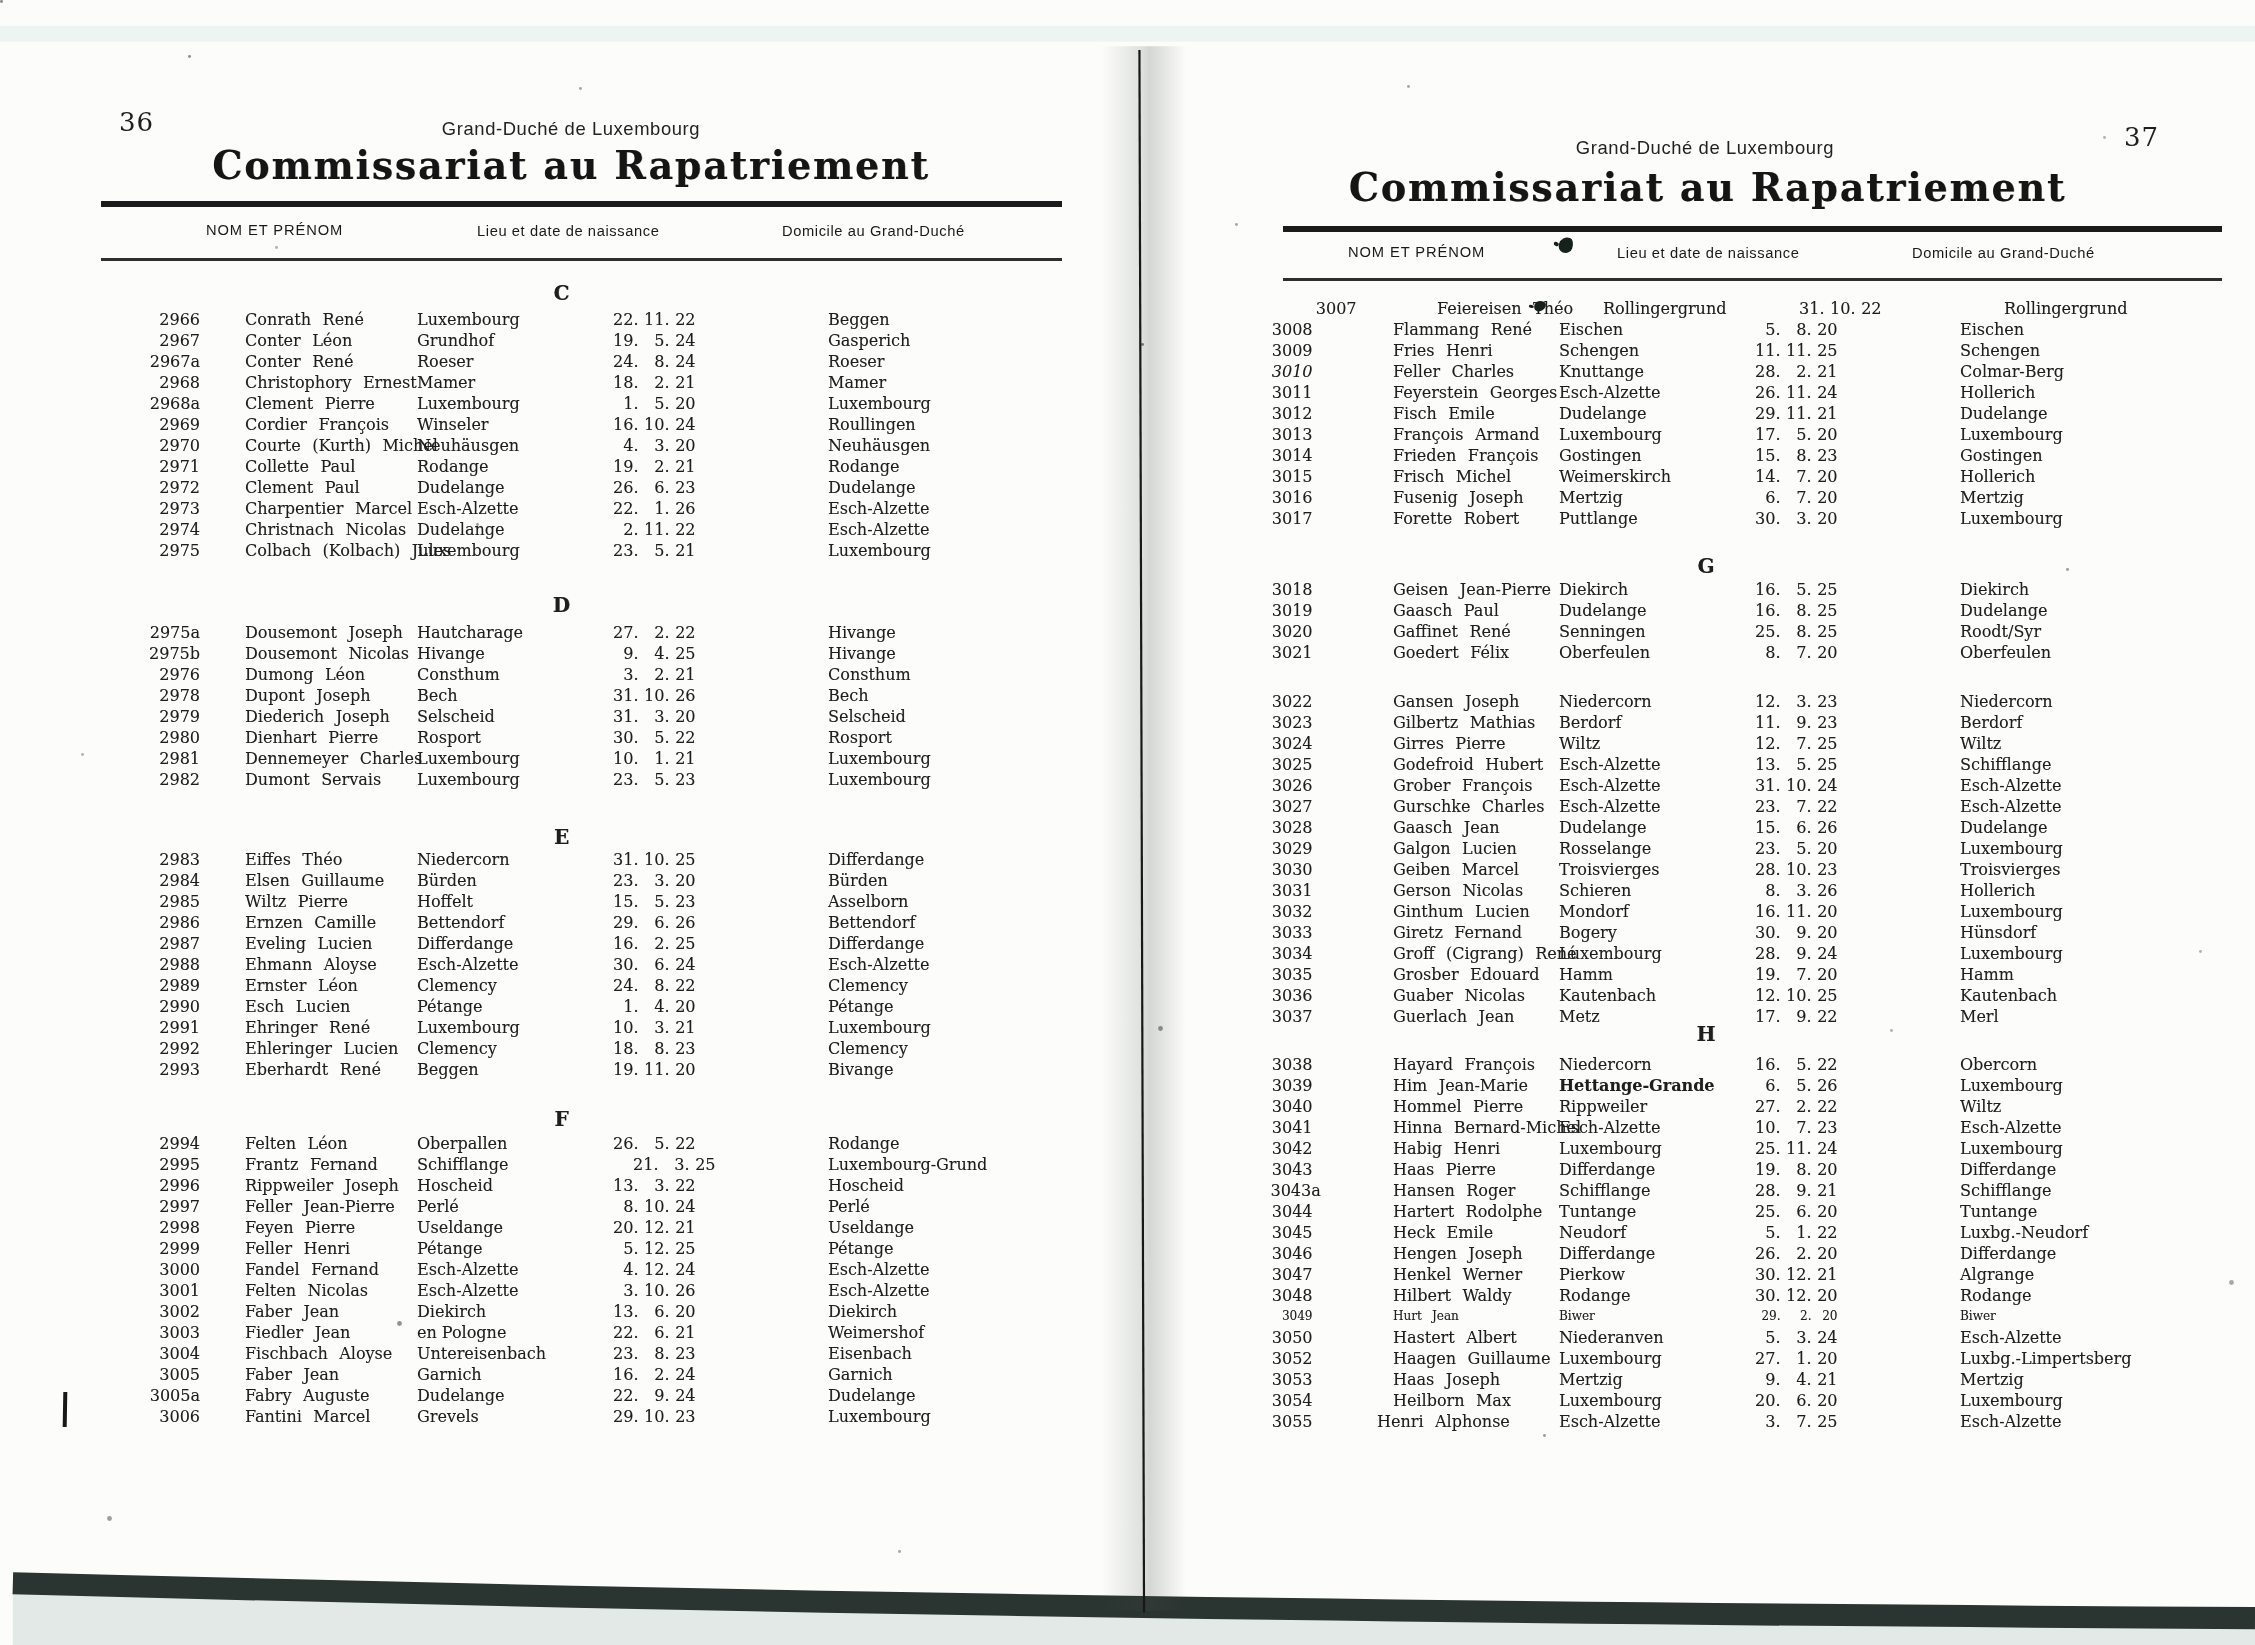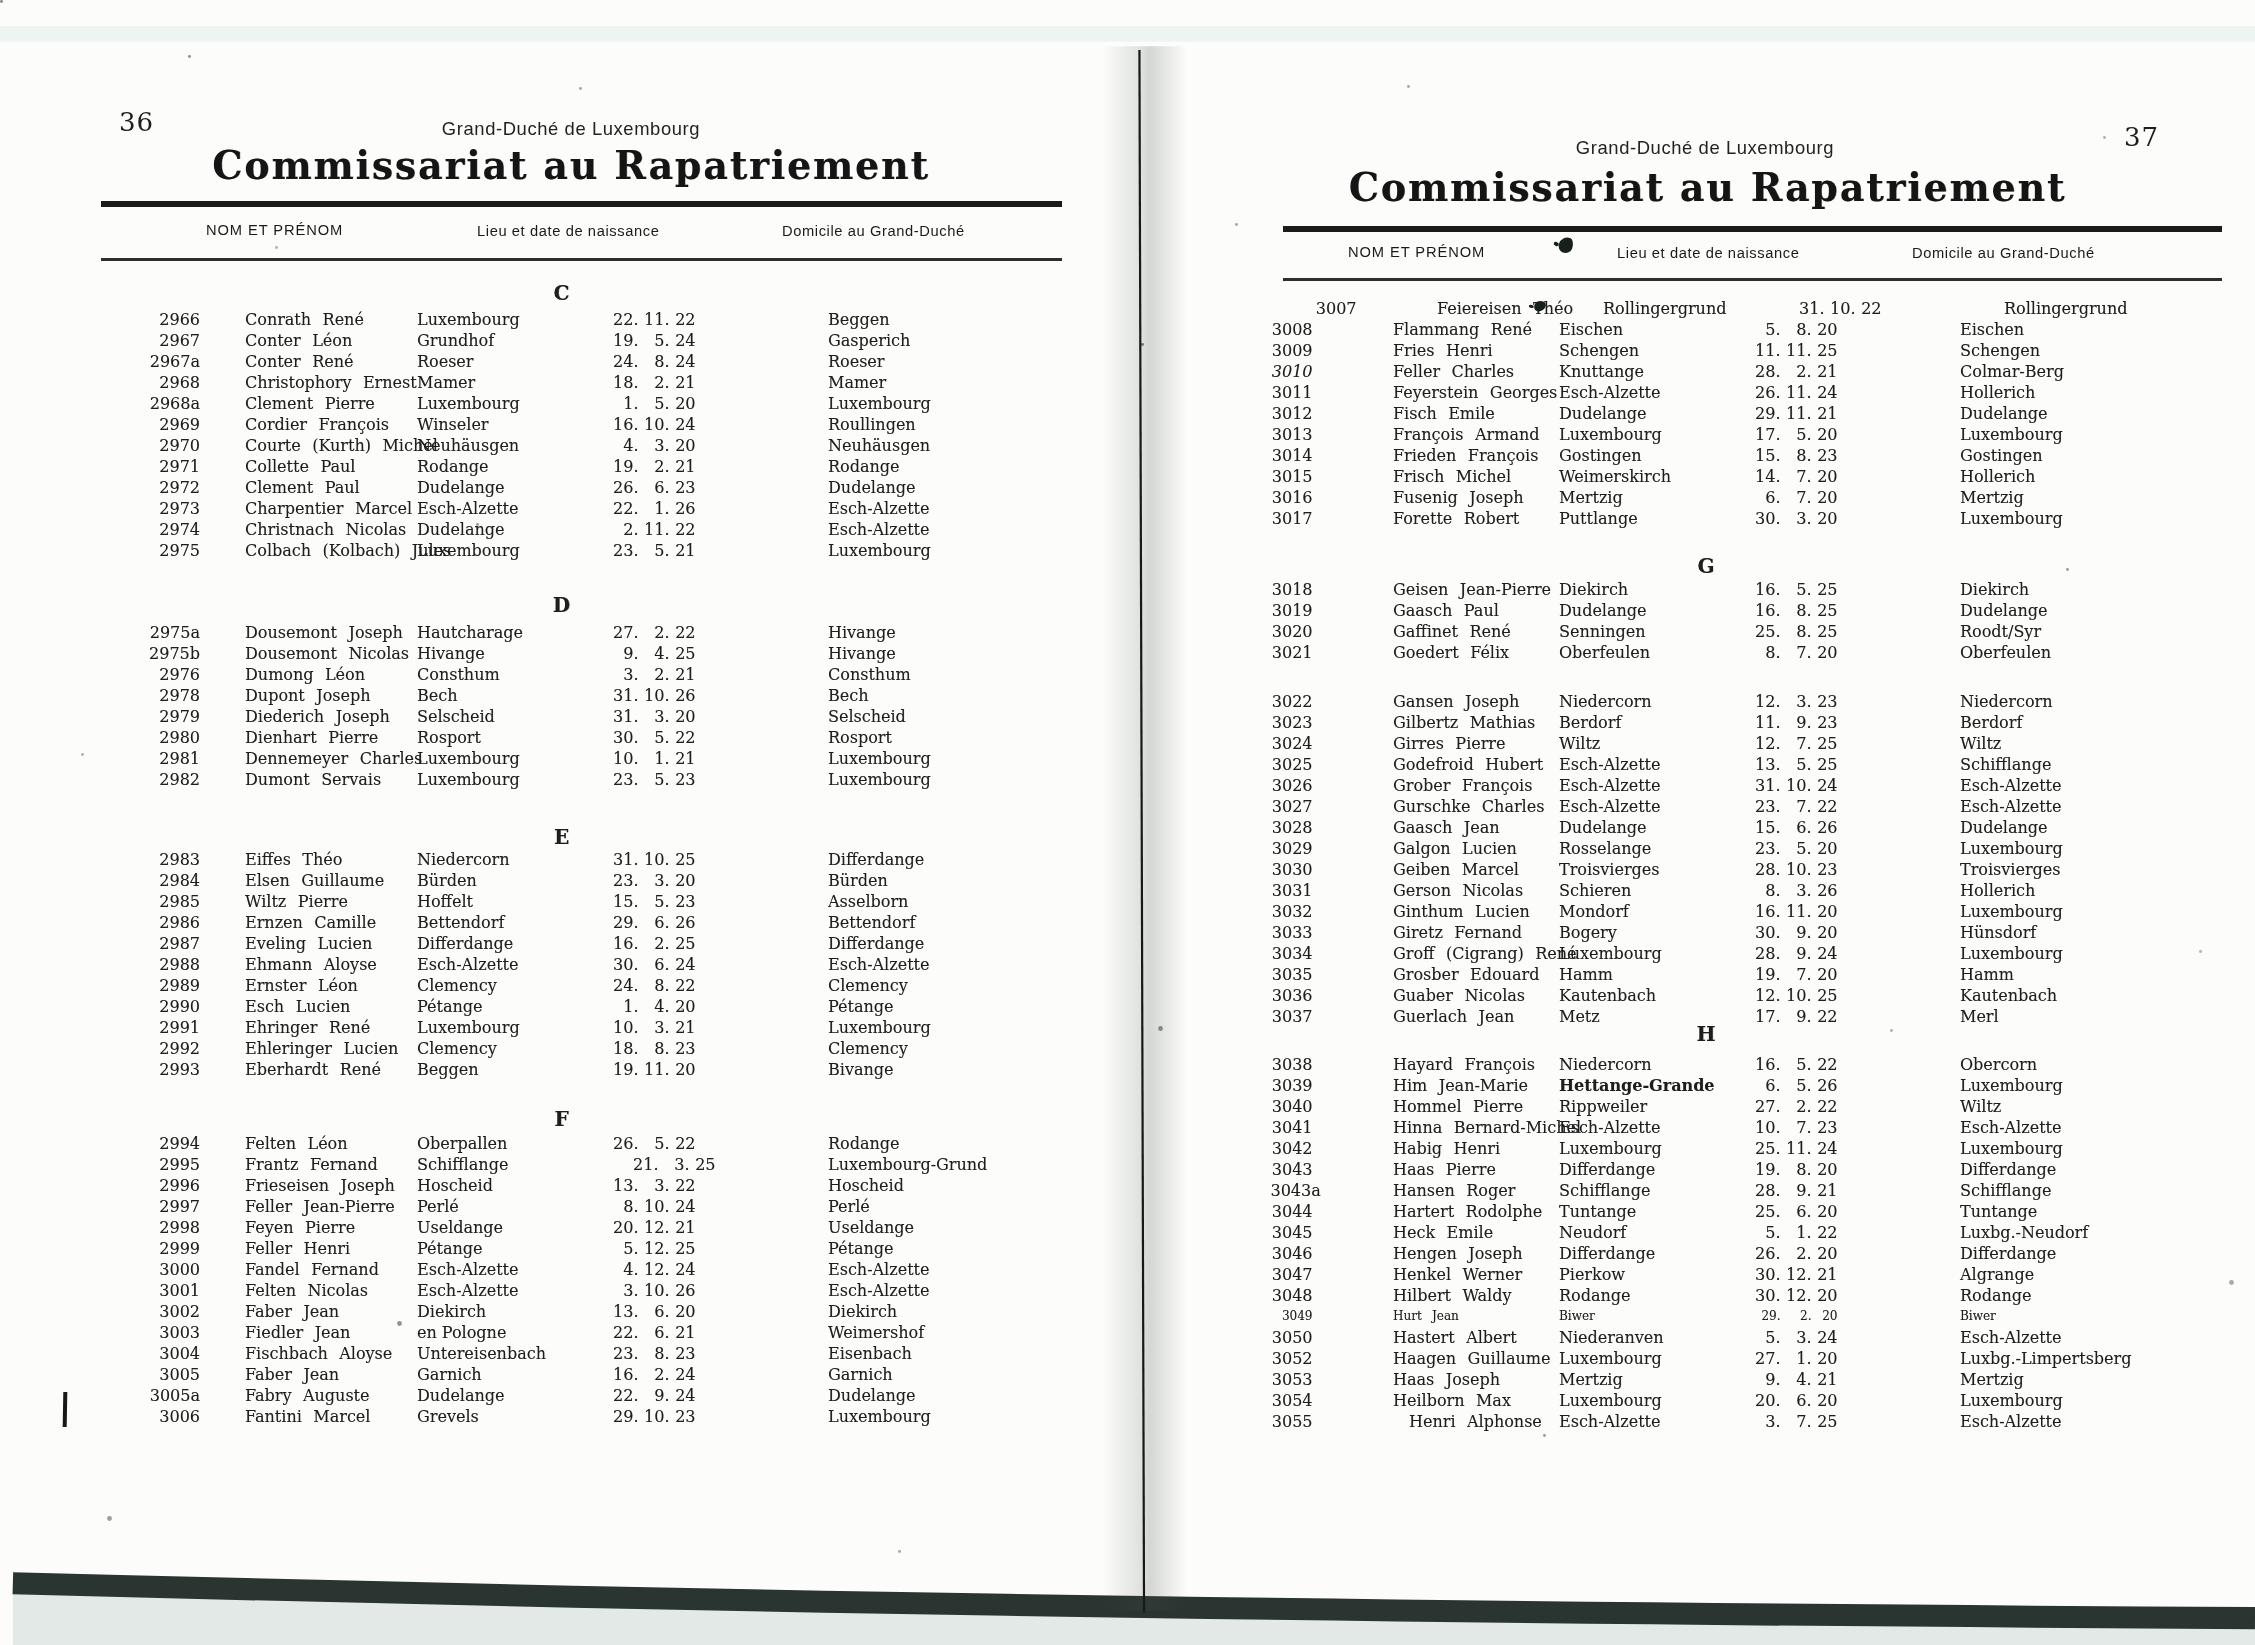--- a/index.html
+++ b/index.html
@@ -436,21 +436,21 @@
             <span class="place" style="left: 344px;">Schifflange</span>
             <span class="date" style="left: 538px; margin-left: 20px;">
               <i style="width: 27.5px;">21.</i>
               <i style="width: 31px;">3.</i>
               <i style="width: 26px;">25</i>
             </span>
             <span class="dom" style="left: 755px;">Luxembourg-Grund</span>
           </div>
           <div class="row" style="height: 21px; line-height: 21px; font-size: 16px;">
             <span class="num" style="left: 43px; width: 84px;">2996</span>
-            <span class="name" style="left: 172px;">Frieseisen Joseph</span>
+            <span class="name" style="left: 172px;">Rippweiler Joseph</span>
             <span class="place" style="left: 344px;">Hoscheid</span>
             <span class="date" style="left: 538px;">
               <i style="width: 27.5px;">13.</i>
               <i style="width: 31px;">3.</i>
               <i style="width: 26px;">22</i>
             </span>
             <span class="dom" style="left: 755px;">Hoscheid</span>
           </div>
           <div class="row hl" style="height: 21px; line-height: 21px; font-size: 16px;">
             <span class="num" style="left: 43px; width: 84px;">2997</span>
@@ -1121,21 +1121,21 @@
             <span class="place" style="left: 294px;">Luxembourg</span>
             <span class="date" style="left: 488px;">
               <i style="width: 27.5px;">20.</i>
               <i style="width: 31px;">6.</i>
               <i style="width: 26px;">20</i>
             </span>
             <span class="dom" style="left: 695px;">Luxembourg</span>
           </div>
           <div class="row" style="height: 21px; line-height: 21px; font-size: 16px;">
             <span class="num" style="left: 5.5px; width: 42px;">3055</span>
-            <span class="name" style="left: 144px;">Henri Alphonse</span>
+            <span class="name" style="left: 112px;">Henri Alphonse</span>
             <span class="place" style="left: 294px;">Esch-Alzette</span>
             <span class="date" style="left: 488px;">
               <i style="width: 27.5px;">3.</i>
               <i style="width: 31px;">7.</i>
               <i style="width: 26px;">25</i>
             </span>
             <span class="dom" style="left: 695px;">Esch-Alzette</span>
           </div>
         </div>
       </div>

